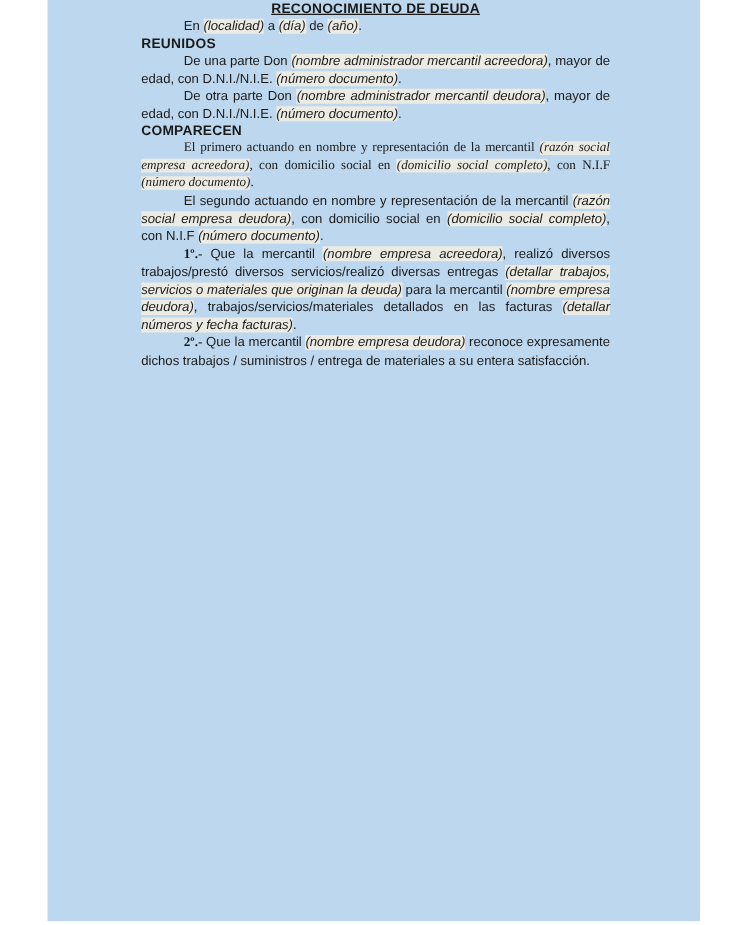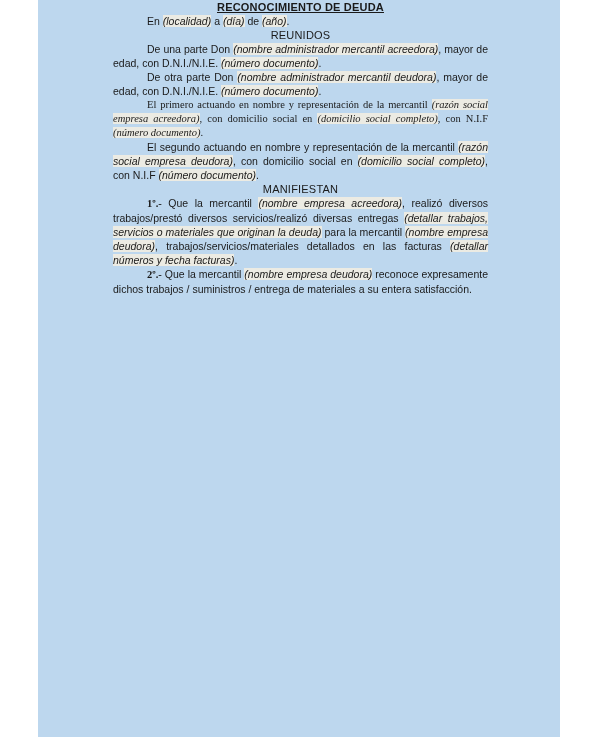--- a/index.html
+++ b/index.html
@@ -29,22 +29,21 @@
     font-size: 11px;
     line-height: 14px;
     font-weight: bold;
     text-align: center;
     text-decoration: underline;
     letter-spacing: 0.2px;
   }
   .blk-heading {
     font-size: 11px;
     line-height: 14px;
-    font-weight: normal;
-    text-align: center;
+    font-weight: bold;
     letter-spacing: 0.2px;
   }
   .blk-paragraph {
     font-size: 10.5px;
     line-height: 14px;
     text-align: justify;
     text-indent: 34px;
   }
   .run-normal { font-style: normal; }
   .run-bold { font-weight: bold; font-family: Liberation Serif, serif; }
@@ -70,19 +69,19 @@
 </head>
 <body>
 
 <div class="canvas" data-name="document-canvas">
   <div class="page" data-name="document-page" id="doc-root">
       <h1 class="blk-title" data-name="document-title"><span class="run-normal" data-name="text-run">RECONOCIMIENTO DE DEUDA</span></h1>
       <p class="blk-paragraph" data-name="paragraph-date-place"><span class="run-normal" data-name="text-run">En </span><span class="run-placeholder" data-name="form-field-placeholder">(localidad)</span><span class="run-normal" data-name="text-run"> a </span><span class="run-placeholder" data-name="form-field-placeholder">(día)</span><span class="run-normal" data-name="text-run"> de </span><span class="run-placeholder" data-name="form-field-placeholder">(año)</span><span class="run-normal" data-name="text-run">.</span></p>
       <h2 class="blk-heading" data-name="section-heading-reunidos"><span class="run-normal" data-name="text-run">REUNIDOS</span></h2>
       <p class="blk-paragraph" data-name="paragraph-first-party"><span class="run-normal" data-name="text-run">De una parte Don </span><span class="run-placeholder" data-name="form-field-placeholder">(nombre administrador mercantil acreedora)</span><span class="run-normal" data-name="text-run">, mayor de edad, con D.N.I./N.I.E. </span><span class="run-placeholder" data-name="form-field-placeholder">(número documento)</span><span class="run-normal" data-name="text-run">.</span></p>
       <p class="blk-paragraph" data-name="paragraph-second-party"><span class="run-normal" data-name="text-run">De otra parte Don </span><span class="run-placeholder" data-name="form-field-placeholder">(nombre administrador mercantil deudora)</span><span class="run-normal" data-name="text-run">, mayor de edad, con D.N.I./N.I.E. </span><span class="run-placeholder" data-name="form-field-placeholder">(número documento)</span><span class="run-normal" data-name="text-run">.</span></p>
+      <h2 class="blk-heading" data-name="section-heading-comparecen"><span class="run-normal" data-name="text-run">COMPARECEN</span></h2>
       <p class="blk-paragraph" data-name="paragraph-first-representation"><span class="run-normal" data-name="text-run">El primero actuando en nombre y representación de la mercantil </span><span class="run-placeholder" data-name="form-field-placeholder">(razón social empresa acreedora)</span><span class="run-normal" data-name="text-run">, con domicilio social en </span><span class="run-placeholder" data-name="form-field-placeholder">(domicilio social completo)</span><span class="run-normal" data-name="text-run">, con N.I.F </span><span class="run-placeholder" data-name="form-field-placeholder">(número documento)</span><span class="run-normal" data-name="text-run">.</span></p>
       <p class="blk-paragraph" data-name="paragraph-second-representation"><span class="run-normal" data-name="text-run">El segundo actuando en nombre y representación de la mercantil </span><span class="run-placeholder" data-name="form-field-placeholder">(razón social empresa deudora)</span><span class="run-normal" data-name="text-run">, con domicilio social en </span><span class="run-placeholder" data-name="form-field-placeholder">(domicilio social completo)</span><span class="run-normal" data-name="text-run">, con N.I.F </span><span class="run-placeholder" data-name="form-field-placeholder">(número documento)</span><span class="run-normal" data-name="text-run">.</span></p>
-      <h2 class="blk-heading" data-name="section-heading-manifiestan"><span class="run-normal" data-name="text-run">MANIFIESTAN</span></h2>
       <p class="blk-paragraph" data-name="paragraph-manifest-1"><span class="run-bold" data-name="text-run">1º.-</span><span class="run-normal" data-name="text-run"> Que la mercantil </span><span class="run-placeholder" data-name="form-field-placeholder">(nombre empresa acreedora)</span><span class="run-normal" data-name="text-run">, realizó diversos trabajos/prestó diversos servicios/realizó diversas entregas </span><span class="run-placeholder" data-name="form-field-placeholder">(detallar trabajos, servicios o materiales que originan la deuda)</span><span class="run-normal" data-name="text-run"> para la mercantil </span><span class="run-placeholder" data-name="form-field-placeholder">(nombre empresa deudora)</span><span class="run-normal" data-name="text-run">, trabajos/servicios/materiales detallados en las facturas </span><span class="run-placeholder" data-name="form-field-placeholder">(detallar números y fecha facturas)</span><span class="run-normal" data-name="text-run">.</span></p>
       <p class="blk-paragraph" data-name="paragraph-manifest-2"><span class="run-bold" data-name="text-run">2º.-</span><span class="run-normal" data-name="text-run"> Que la mercantil </span><span class="run-placeholder" data-name="form-field-placeholder">(nombre empresa deudora)</span><span class="run-normal" data-name="text-run"> reconoce expresamente dichos trabajos / suministros / entrega de materiales a su entera satisfacción.</span></p>
     </div>
 </div>
 
 </body></html>

